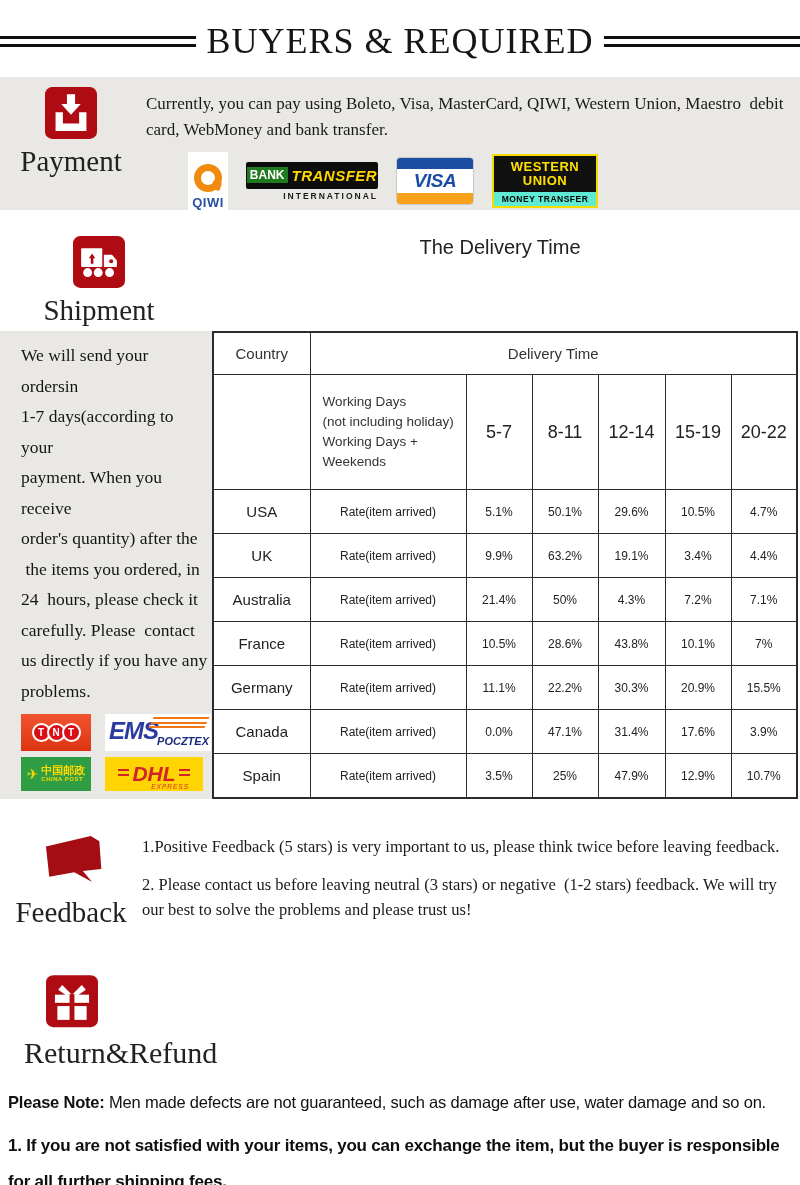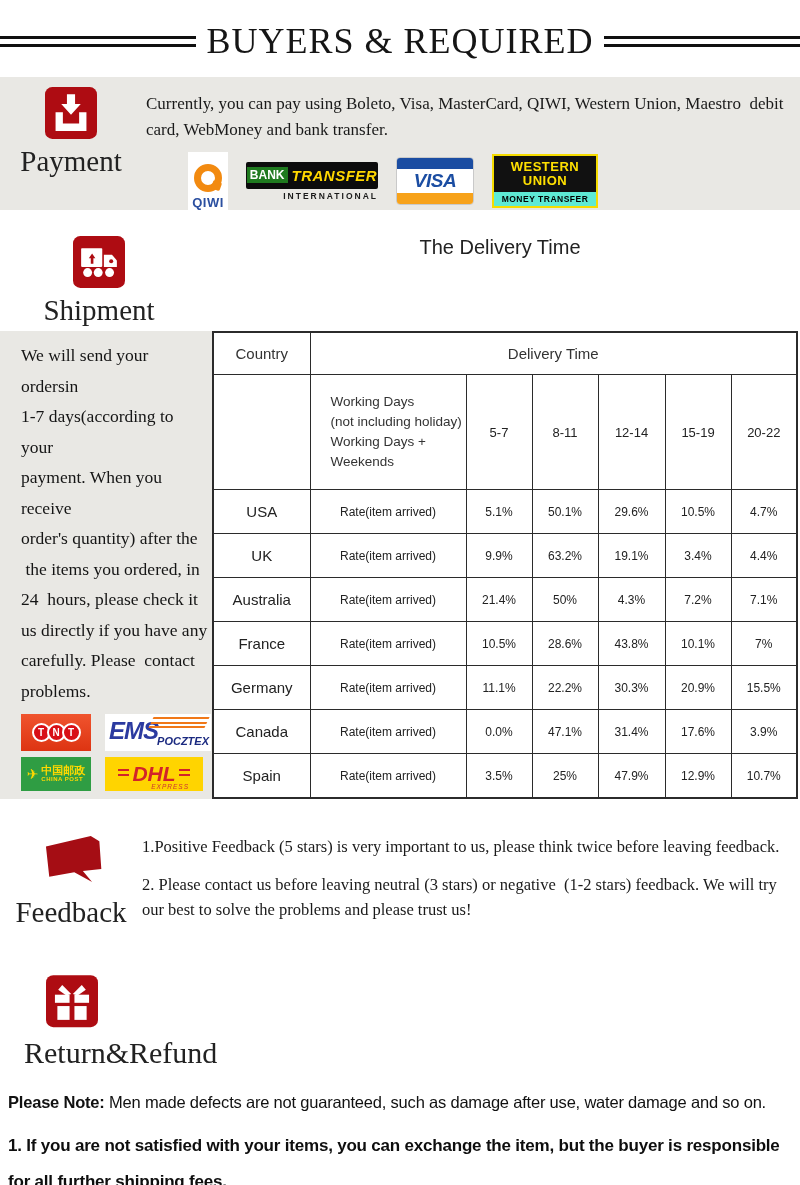--- a/index.html
+++ b/index.html
@@ -70,22 +70,22 @@
   .lg-dhl { width:98px; height:34px; background:#ffd400; display:flex; align-items:center; justify-content:center; position:relative; }
   .lg-dhl .dash { width:11px; height:10px; background:repeating-linear-gradient(to bottom,#d2232a 0 2.5px,transparent 2.5px 5px); }
   .lg-dhl .dhl { color:#d2232a; font:bold italic 21px "Liberation Sans",sans-serif; letter-spacing:0; margin:16px 3px; }
   .lg-dhl .exp { position:absolute; right:14px; bottom:1px; color:#c33; font:italic 6.5px "Liberation Sans",sans-serif; letter-spacing:1px; }
 
   
   table.dlv { border-collapse:collapse; width:586px; table-layout:fixed; background:#fff;
     font-family:"Liberation Sans",sans-serif; color:#222; border:2px solid #2b2b2b; }
   table.dlv td { border:1px solid #2b2b2b; text-align:center; vertical-align:middle; }
   tr.r1 td { height:30px; font-size:15px; color:#333; }
-  tr.r2 td { height:62px; font-size:13px; }
-  td.wd { text-align:left !important; padding-left:20px; font-size:13.5px !important; line-height:20px; color:#333; }
+  tr.r2 td { height:62px; font-size:18px; }
+  td.wd { text-align:left !important; padding-left:12px; font-size:13.5px !important; line-height:20px; color:#333; }
   tr.dr td { height:31px; font-size:12px; }
   tr.dr td.cty { font-size:15px;margin-left:8px; }
 
   
   .fbk { margin-top:33px; display:flex; }
   .fbk-right { flex:1; padding-top:2px; width:655px; }
   .fbk-right p { font-size:16.5px; line-height:25px; color:#1a1a1a; margin-bottom:13px; width:655px; }
 
   
   .ret { margin-top:40px; padding-left:24px; }
@@ -174,22 +174,22 @@
   </div>
 
   <div class="ship-body">
     <div class="ship-note">
       <div class="ln preserve">We will send your ordersin</div>
       <div class="ln preserve">1-7 days(according to your</div>
       <div class="ln preserve">payment. When you receive</div>
       <div class="ln preserve">order's quantity) after the</div>
       <div class="ln preserve"> the items you ordered, in</div>
       <div class="ln preserve">24  hours, please check it</div>
+      <div class="ln preserve">carefully. Please  contact</div>
       <div class="ln preserve">us directly if you have any</div>
-      <div class="ln preserve">carefully. Please  contact</div>
       <div class="ln preserve">problems.</div>
 
       <div class="ship-logos">
         <div class="lg-tnt">
           <div class="c">T</div>
           <div class="c">N</div>
           <div class="c">T</div>
         </div>
         <div class="lg-ems">
           <div class="stripes"></div>

